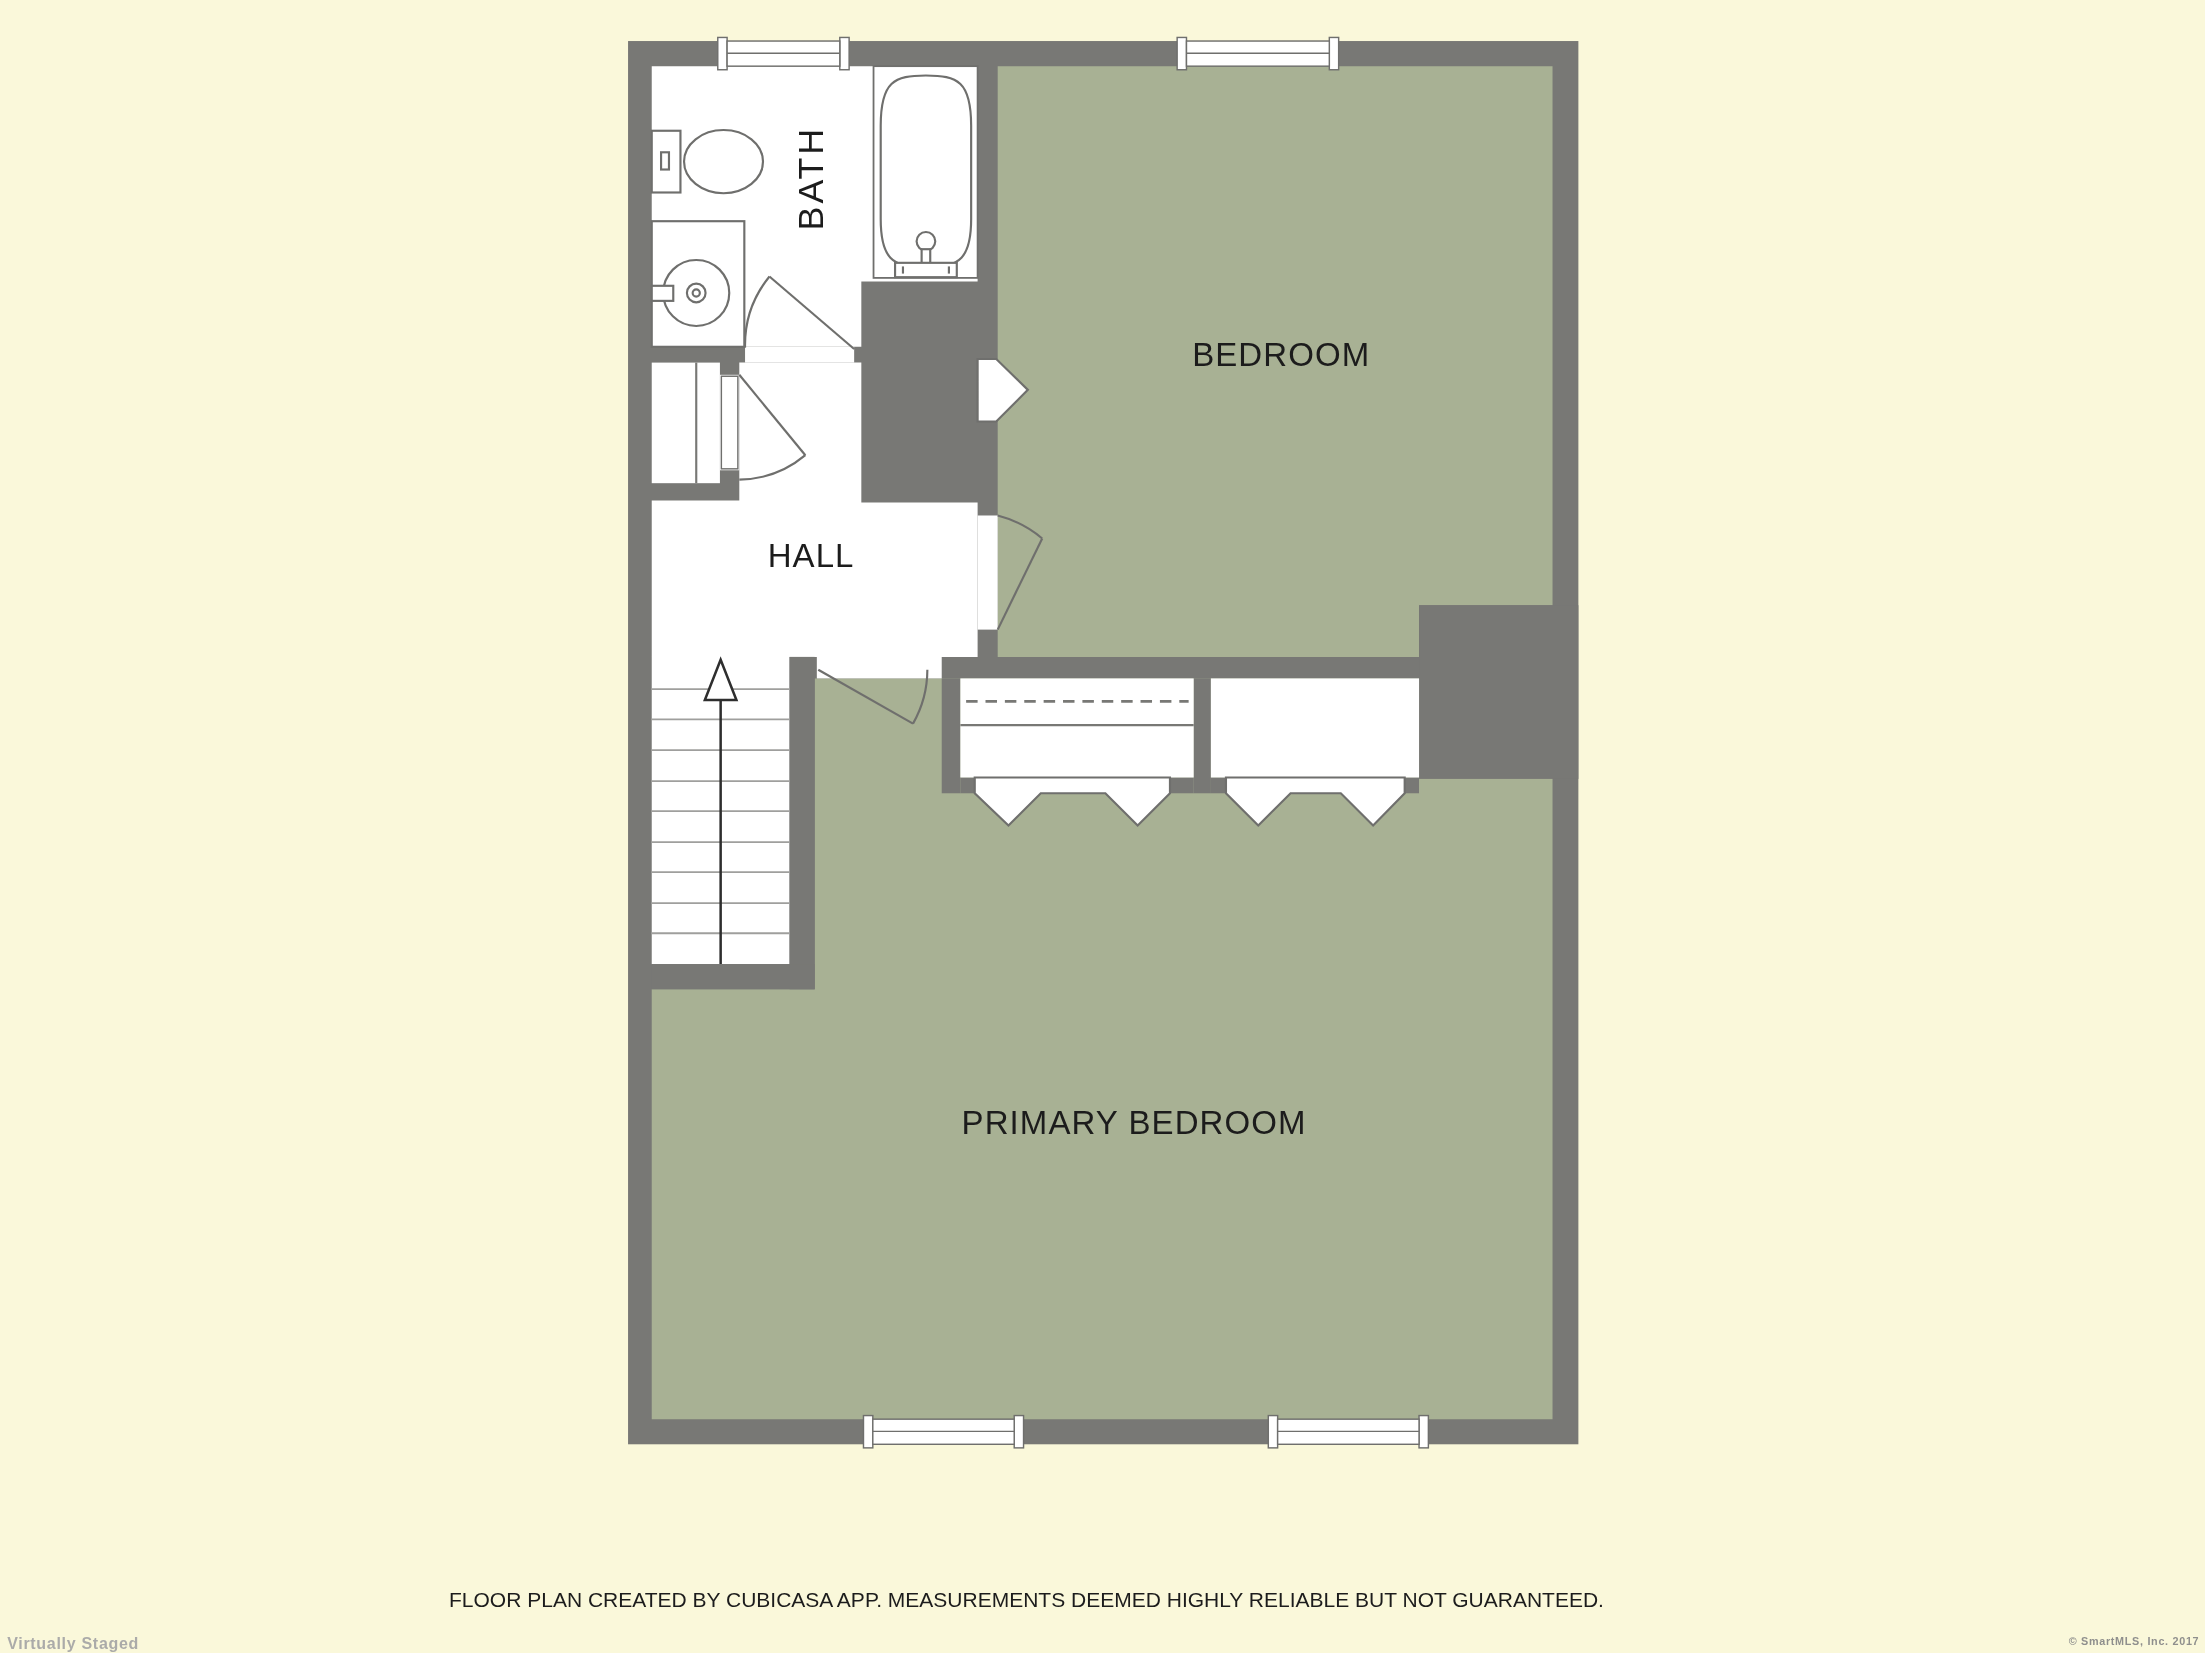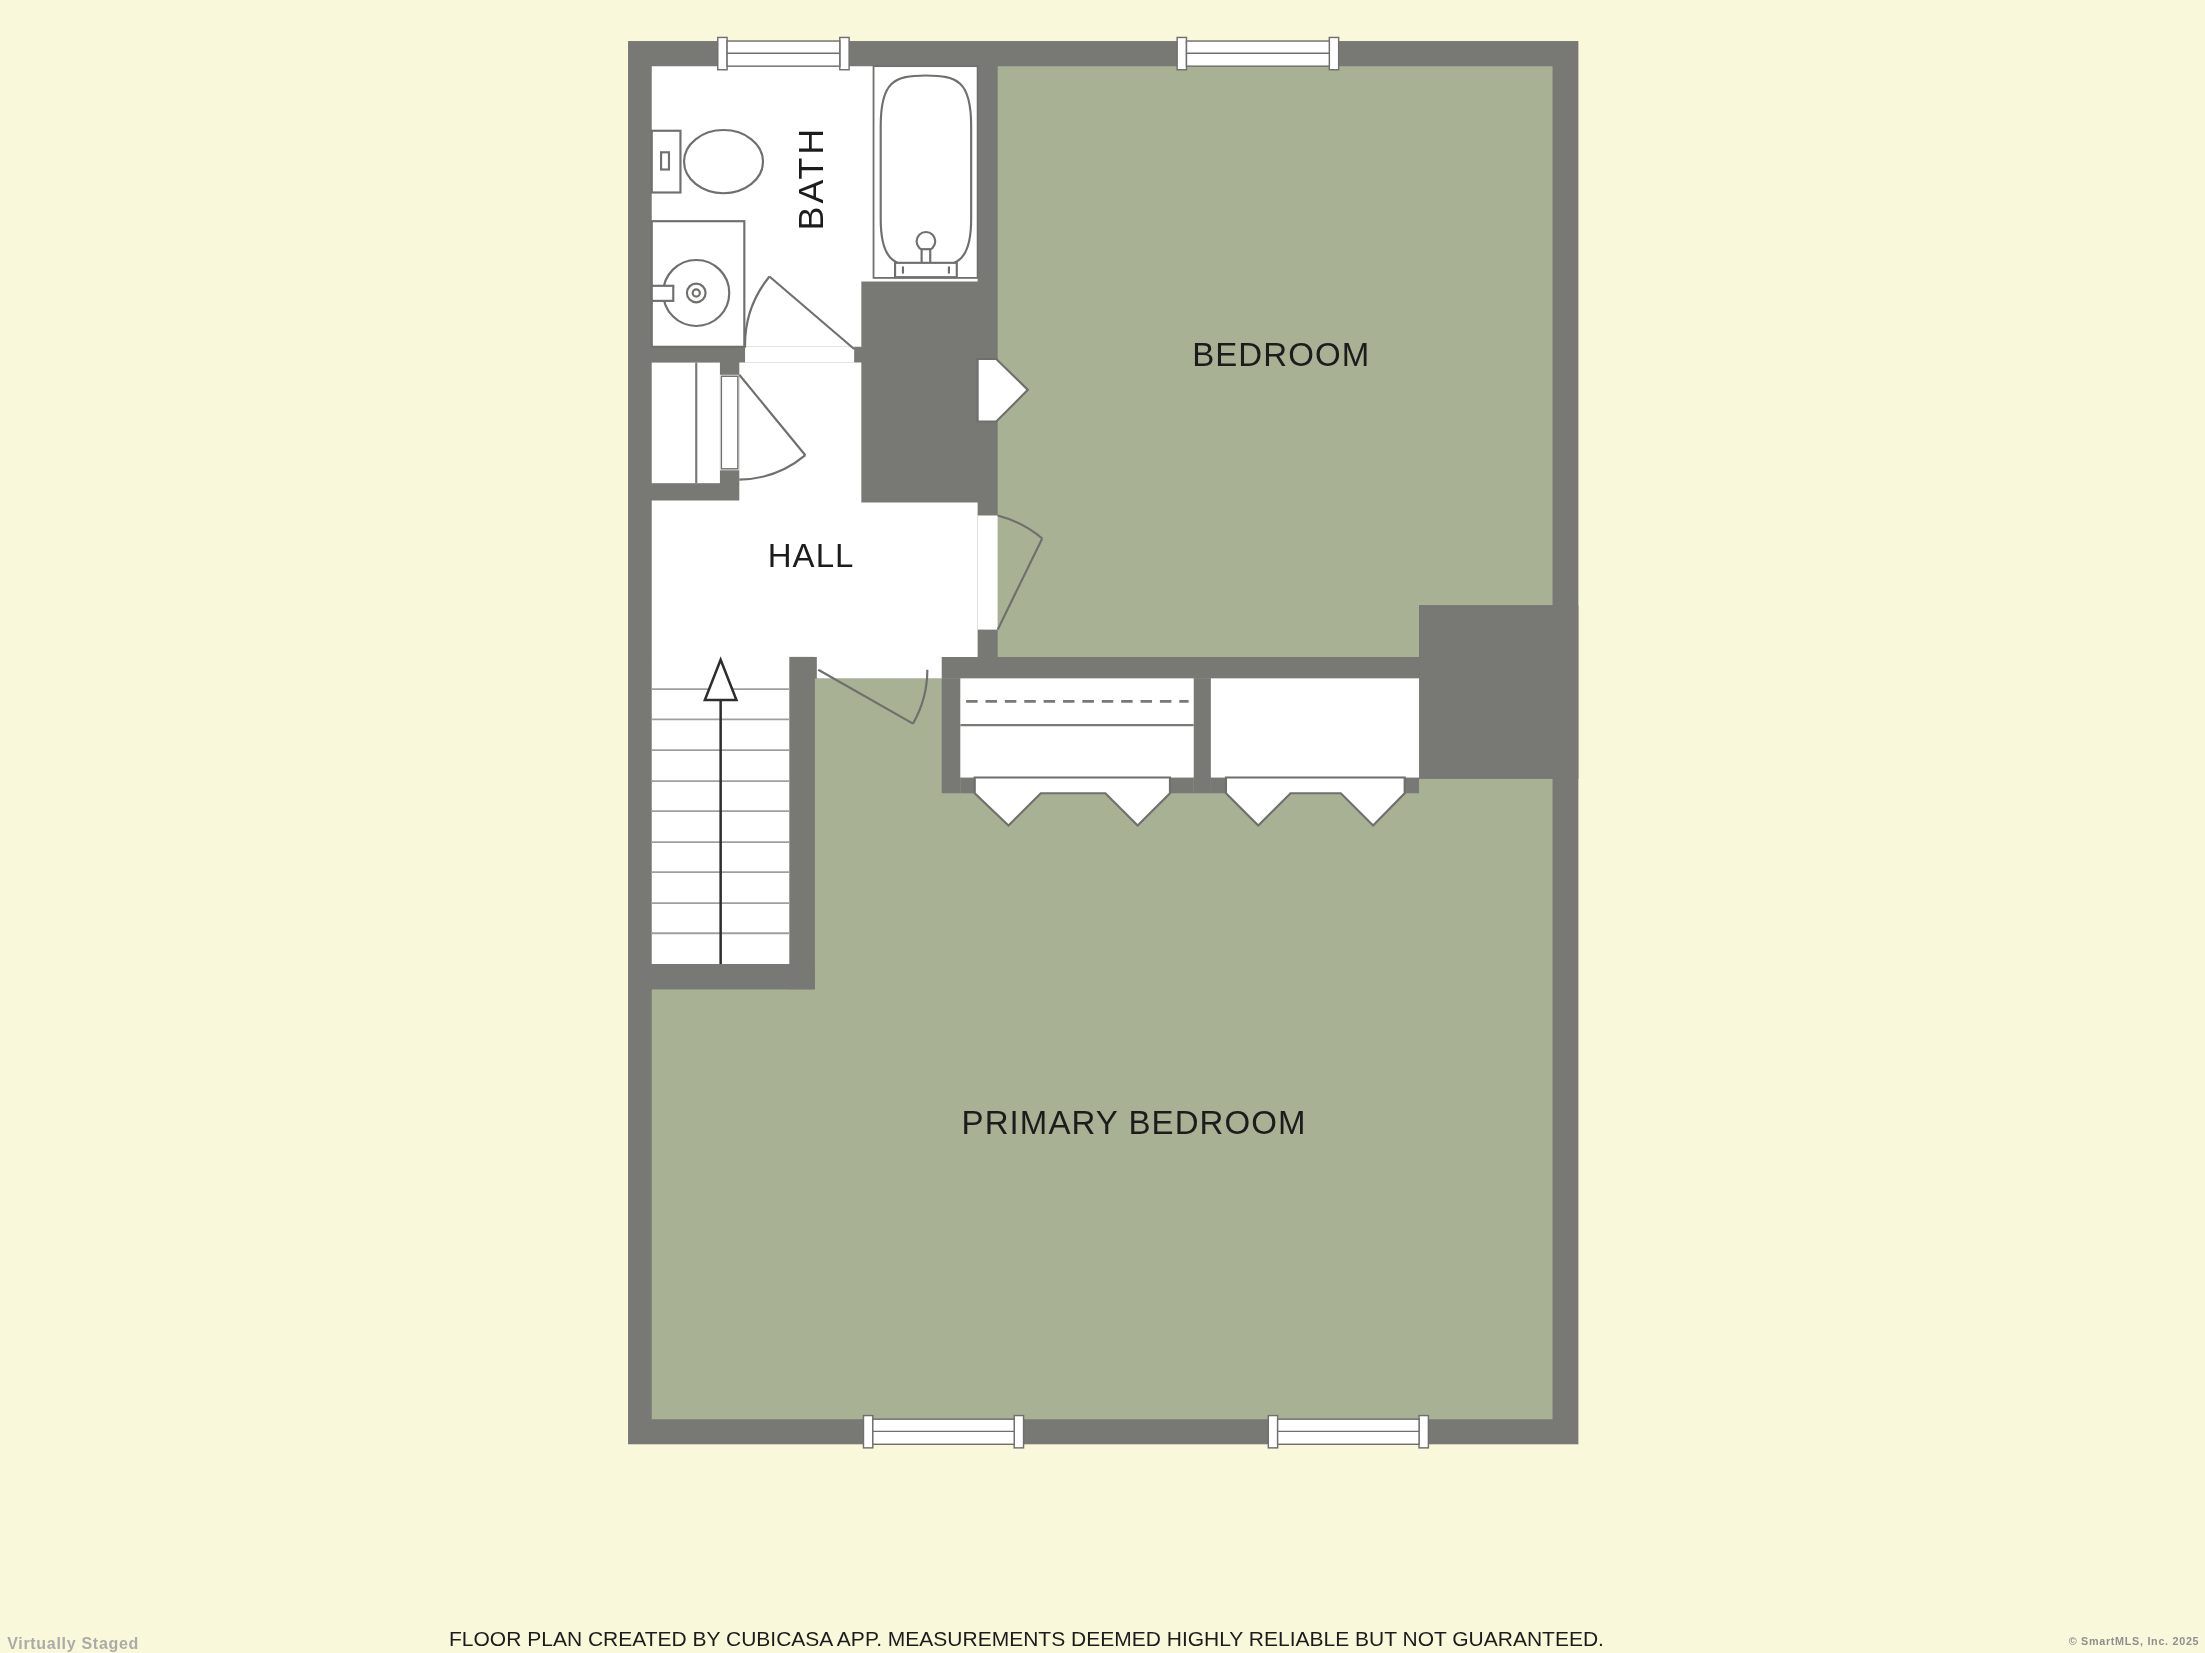--- a/index.html
+++ b/index.html
@@ -10,21 +10,21 @@
     position:relative;
     overflow:hidden;
   }
   #plan-wrap{position:absolute;left:0;top:0;width:2205px;height:1654px;}
   svg{position:absolute;left:0;top:0;}
   svg text{font-family:"Liberation Sans", sans-serif;fill:#1c1c1c;}
   .room-label{font-size:46px;letter-spacing:1.5px;}
   .bath-label{font-size:50px;letter-spacing:4px;}
   .footer-text{
     position:absolute;left:0;width:2053px;top:1588px;
-    text-align:center;font-size:21px;color:#1c1c1c;letter-spacing:0px;margin-top:39px;
+    text-align:center;font-size:21px;color:#1c1c1c;letter-spacing:0px;
   }
   .wm-left{
     position:absolute;left:7.2px;top:1635px;font-size:16px;color:#ababa9;
     letter-spacing:0.7px;font-weight:bold;
   }
   .wm-right{
     position:absolute;right:5.7px;top:1635px;font-size:10.8px;color:#8f8f8d;
     letter-spacing:0.7px;font-weight:bold;
   }
 </style>
@@ -154,15 +154,15 @@
   </g>
 
   <text class="bath-label" x="1130" y="265" text-anchor="middle" transform="rotate(-90 1130 248)">BATH</text>
   <text class="room-label" x="1785" y="510" text-anchor="middle">BEDROOM</text>
   <text class="room-label" x="1130" y="790" text-anchor="middle">HALL</text>
   <text class="room-label" x="1580" y="1580" text-anchor="middle">PRIMARY BEDROOM</text>
 </svg>
 
   <div class="footer-text">FLOOR PLAN CREATED BY CUBICASA APP. MEASUREMENTS DEEMED HIGHLY RELIABLE BUT NOT GUARANTEED.</div>
   <div class="wm-left">Virtually Staged</div>
-  <div class="wm-right">© SmartMLS, Inc.  2025</div>
+  <div class="wm-right">© SmartMLS, Inc.  2017</div>
 </div>
 
 
 </body></html>

